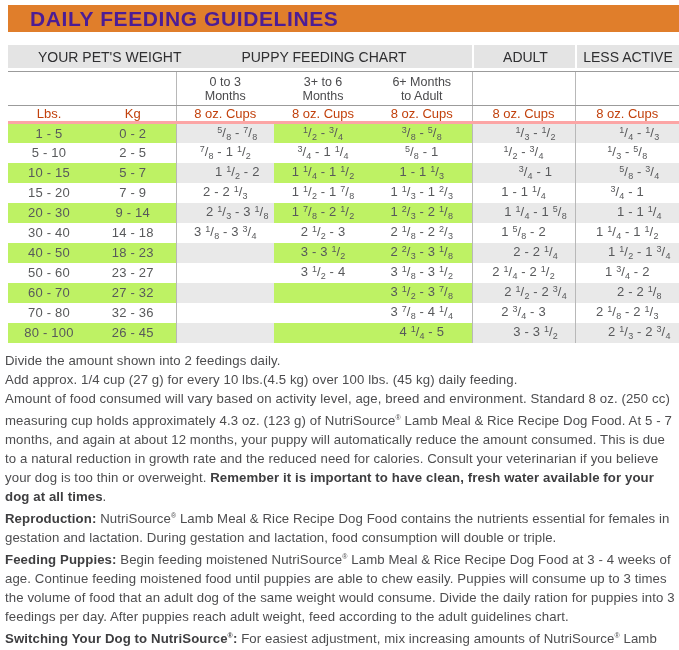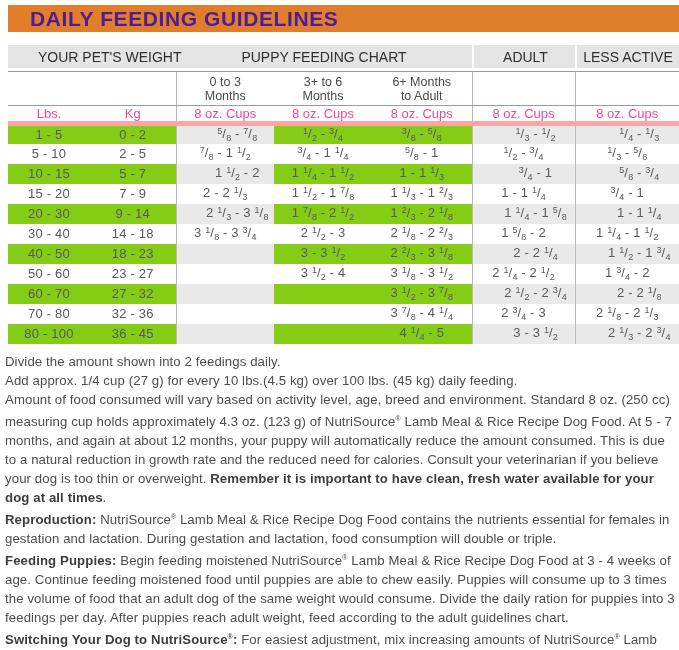--- a/index.html
+++ b/index.html
@@ -73,33 +73,33 @@
     line-height: 14px;
     color: #4a4a4c;
     vertical-align: middle;
   }
   tr.age-row .wrapbox { display: inline-block; }
   .w1 { width: 64px; } .w2 { width: 64px; } .w3 { width: 72px; }
 
   tr.units-row td {
     height: 17px;
     font-size: 13px;
-    color: #ec4899;
-    border-bottom: 5px solid #fca5a5;
+    color: #c2410c;
+    border-bottom: 3px solid #fca5a5;
     vertical-align: middle;
   }
 
   tbody td {
     height: 20px;
     font-size: 13px;
     color: #58595b;
     letter-spacing: 0.2px;
     vertical-align: middle;
   }
-  tr.stripe td { background: #84cc16; }
+  tr.stripe td { background: #bef264; }
   tr.stripe td.bl { background: #e9e9e9; padding-left: 24px; }
 
   tbody td sup { font-size: 9px; vertical-align: 4px;  letter-spacing: 0; }
   tbody td sub { font-size: 9px; vertical-align: -3px; letter-spacing: 0; }
 
   
   .notes {
     margin: 8px 0 0 5px;
     width: 670px;
     font-size: 13.2px;
@@ -244,21 +244,21 @@
         <td>70 - 80</td>
         <td>32 - 36</td>
         <td class="bl"></td>
         <td></td>
         <td>3 <sup>7</sup>/<sub>8</sub> - 4 <sup>1</sup>/<sub>4</sub></td>
         <td class="bl">2 <sup>3</sup>/<sub>4</sub> - 3</td>
         <td class="bl">2 <sup>1</sup>/<sub>8</sub> - 2 <sup>1</sup>/<sub>3</sub></td>
       </tr>
       <tr class="stripe">
         <td>80 - 100</td>
-        <td>36 - 45</td>
+        <td>26 - 45</td>
         <td class="bl"></td>
         <td></td>
         <td>4 <sup>1</sup>/<sub>4</sub> - 5</td>
         <td class="bl">3 - 3 <sup>1</sup>/<sub>2</sub></td>
         <td class="bl">2 <sup>1</sup>/<sub>3</sub> - 2 <sup>3</sup>/<sub>4</sub></td>
       </tr>
     </tbody>
 </table>
 
 <div class="notes">

